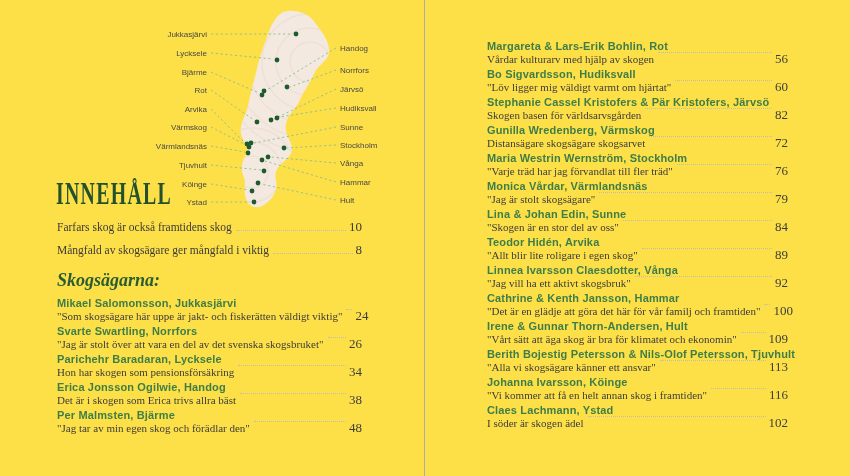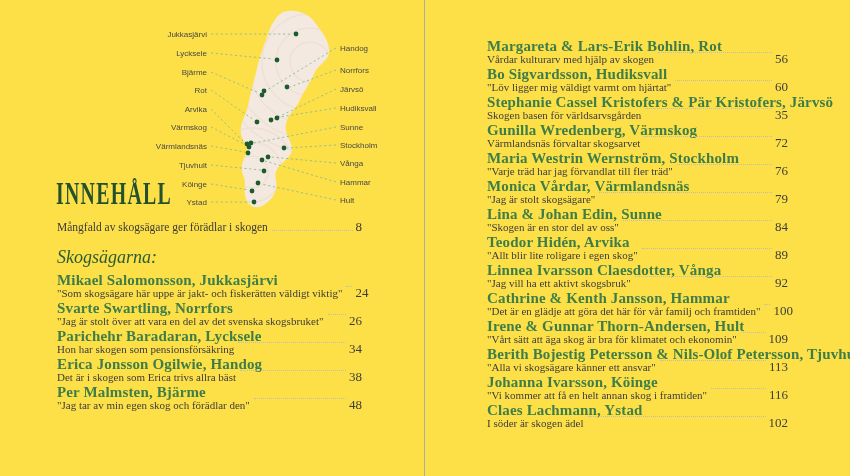--- a/index.html
+++ b/index.html
@@ -16,25 +16,25 @@
   .map-wrap{position:absolute;left:140px;top:6px;width:256px;height:208px;}
   .map-label{font-family:"Liberation Sans", sans-serif;font-size:8px;fill:#474747;}
   .leader-line{stroke:#8cbc8f;stroke-width:0.9;stroke-dasharray:2.2 2.6;fill:none;}
   .loc-dot{fill:#1d5b2f;}
 
   
   .toc-left{position:absolute;left:57px;top:220px;width:305px;}
   .toc-right{position:absolute;left:487px;top:41px;width:301px;}
 
   .intro-row{display:flex;align-items:baseline;font-size:11.5px;line-height:14px;margin-bottom:9px;white-space:nowrap;}
-  .section-heading{font-style:italic;font-weight:400;font-size:18px;line-height:20px;color:#2a5c33;
+  .section-heading{font-style:italic;font-weight:700;font-size:18px;line-height:20px;color:#2a5c33;
     margin:13px 0 8px 0;font-family:"Liberation Serif", serif;}
 
   .entry{margin-bottom:3px;}
-  .entry-name{font-family:Liberation Serif, serif;font-weight:700;font-size:15px;line-height:11px;
+  .entry-name{font-family:Liberation Sans, sans-serif;font-weight:700;font-size:11px;line-height:11px;
     color:#3e7d49;letter-spacing:0.15px;white-space:nowrap;}
   .entry-line{display:flex;align-items:flex-start;font-size:11px;line-height:14px;color:#3c3c3c;white-space:nowrap;}
   .dot-leader{flex:1;min-width:6px;border-bottom:1px dotted #bdbdbd;margin:0 3px 3px 4px;}
   .entry-page{font-size:13px;}
 </style>
 </head>
 <body>
 
 <div id="spread">
 
@@ -132,21 +132,26 @@
       <text class="map-label" x="340" y="148">Stockholm</text>
       <text class="map-label" x="340" y="166">Vånga</text>
       <text class="map-label" x="340" y="185">Hammar</text>
       <text class="map-label" x="340" y="203">Hult</text>
     </svg>
 
     <div class="contents-title">INNEHÅLL</div>
 
     <div class="toc-left">
       <div class="intro-row">
-        <span>Mångfald av skogsägare ger förädlar i skogen</span>
+        <span>Farfars skog är också framtidens skog</span>
+        <span class="dot-leader"></span>
+        <span class="entry-page">10</span>
+      </div>
+      <div class="intro-row">
+        <span>Mångfald av skogsägare ger mångfald i viktig</span>
         <span class="dot-leader"></span>
         <span class="entry-page">8</span>
       </div>
 
       <div class="section-heading">Skogsägarna:</div>
 
       <div class="entry">
         <div class="entry-name">Mikael Salomonsson, Jukkasjärvi</div>
         <div class="entry-line">
           <span>"Som skogsägare här uppe är jakt- och fiskerätten väldigt viktig"</span>
@@ -208,27 +213,27 @@
           <span>"Löv ligger mig väldigt varmt om hjärtat"</span>
           <span class="dot-leader"></span>
           <span class="entry-page">60</span>
         </div>
       </div>
       <div class="entry">
         <div class="entry-name">Stephanie Cassel Kristofers &amp; Pär Kristofers, Järvsö</div>
         <div class="entry-line">
           <span>Skogen basen för världsarvsgården</span>
           <span class="dot-leader"></span>
-          <span class="entry-page">35</span>
+          <span class="entry-page">82</span>
         </div>
       </div>
       <div class="entry">
         <div class="entry-name">Gunilla Wredenberg, Värmskog</div>
         <div class="entry-line">
-          <span>Värmlandsnäs förvaltar skogsarvet</span>
+          <span>Distansägare skogsägare skogsarvet</span>
           <span class="dot-leader"></span>
           <span class="entry-page">72</span>
         </div>
       </div>
       <div class="entry">
         <div class="entry-name">Maria Westrin Wernström, Stockholm</div>
         <div class="entry-line">
           <span>"Varje träd har jag förvandlat till fler träd"</span>
           <span class="dot-leader"></span>
           <span class="entry-page">76</span>

